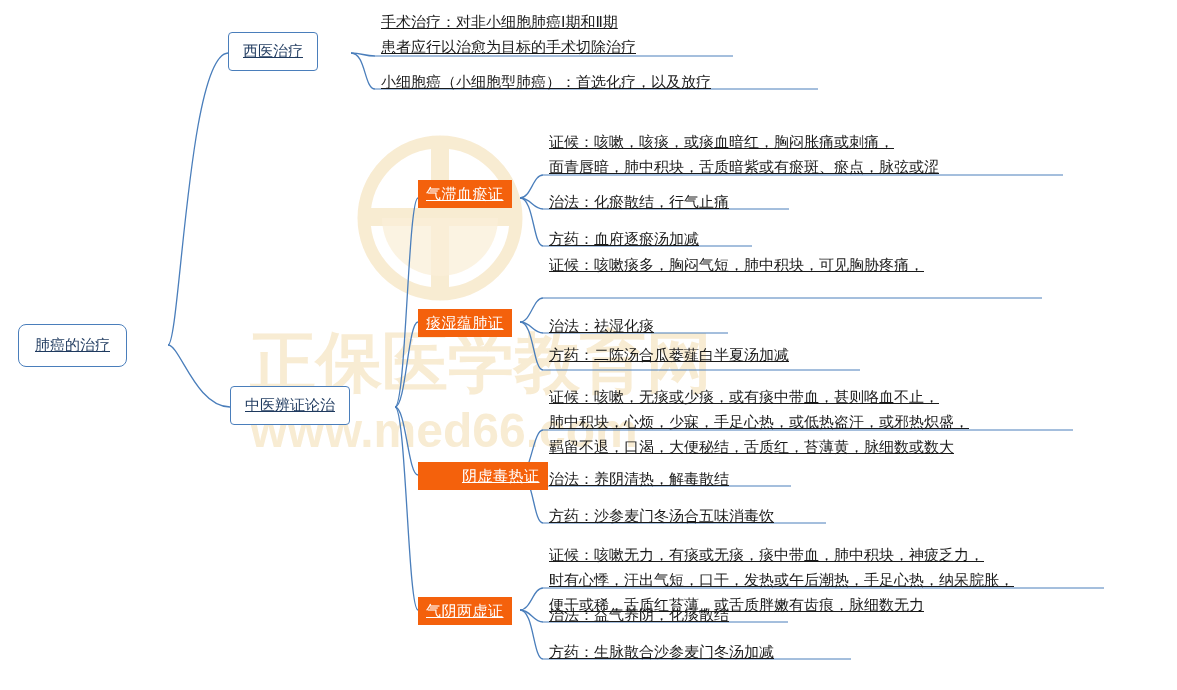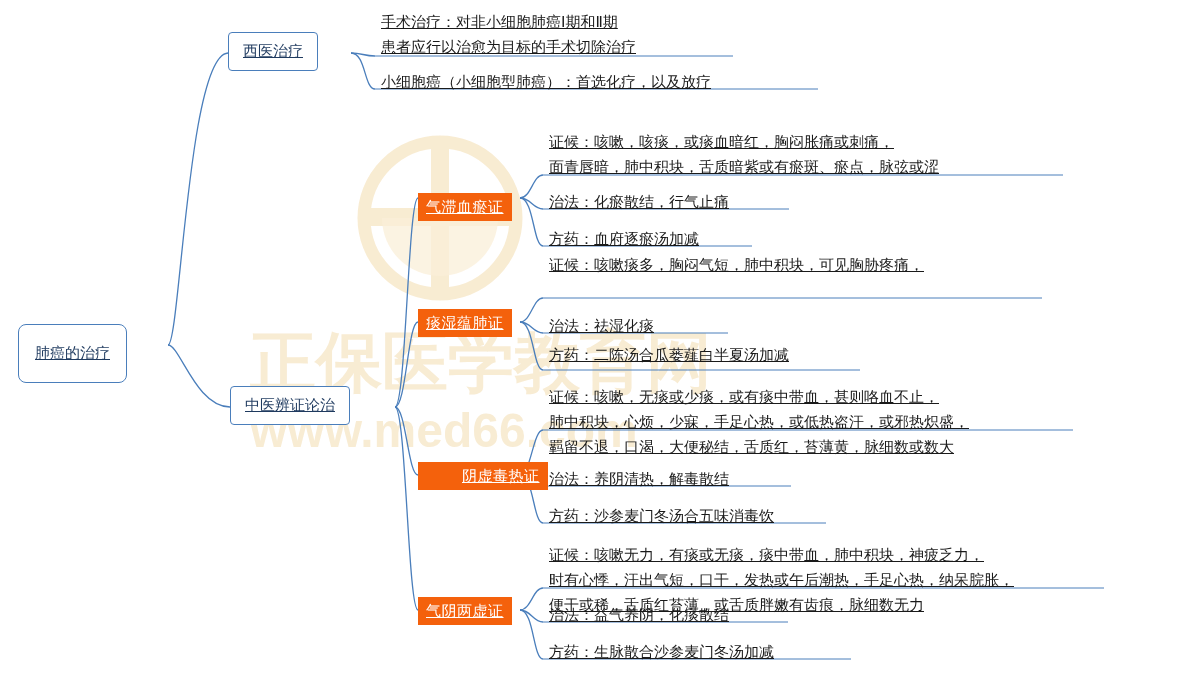--- a/index.html
+++ b/index.html
@@ -41,21 +41,21 @@
     box-sizing: border-box;
     white-space: nowrap;
     text-decoration: underline;
   }
   .root-node {
     border: 1px solid #4a7ebb;
     border-radius: 8px;
     background: #ffffff;
     color: #1f3a5f;
     font-size: 15px;
-    padding: 19px 16px;
+    padding: 11px 16px;
     line-height: 1.25;
   }
   .branch-node {
     border: 1px solid #4a7ebb;
     border-radius: 4px;
     background: #ffffff;
     color: #1f3a5f;
     font-size: 15px;
     padding: 9px 14px;
     line-height: 1.25;
@@ -145,21 +145,21 @@
   </div>
 
   <div class="node branch-node" style="left:228px; top:32px;">
     <span>西医治疗</span>
   </div>
 
   <div class="node branch-node" style="left:230px; top:386px;">
     <span>中医辨证论治</span>
   </div>
 
-  <div class="node tag-node" style="left:418px; top:193px;">
+  <div class="node tag-node" style="left:418px; top:180px;">
     <span>气滞血瘀证</span>
   </div>
   <div class="node tag-node" style="left:418px; top:309px;">
     <span>痰湿蕴肺证</span>
   </div>
   <div class="node tag-node" style="left:418px; top:462px;padding-left:44px;">
     <span>阴虚毒热证</span>
   </div>
   <div class="node tag-node" style="left:418px; top:597px;">
     <span>气阴两虚证</span>

